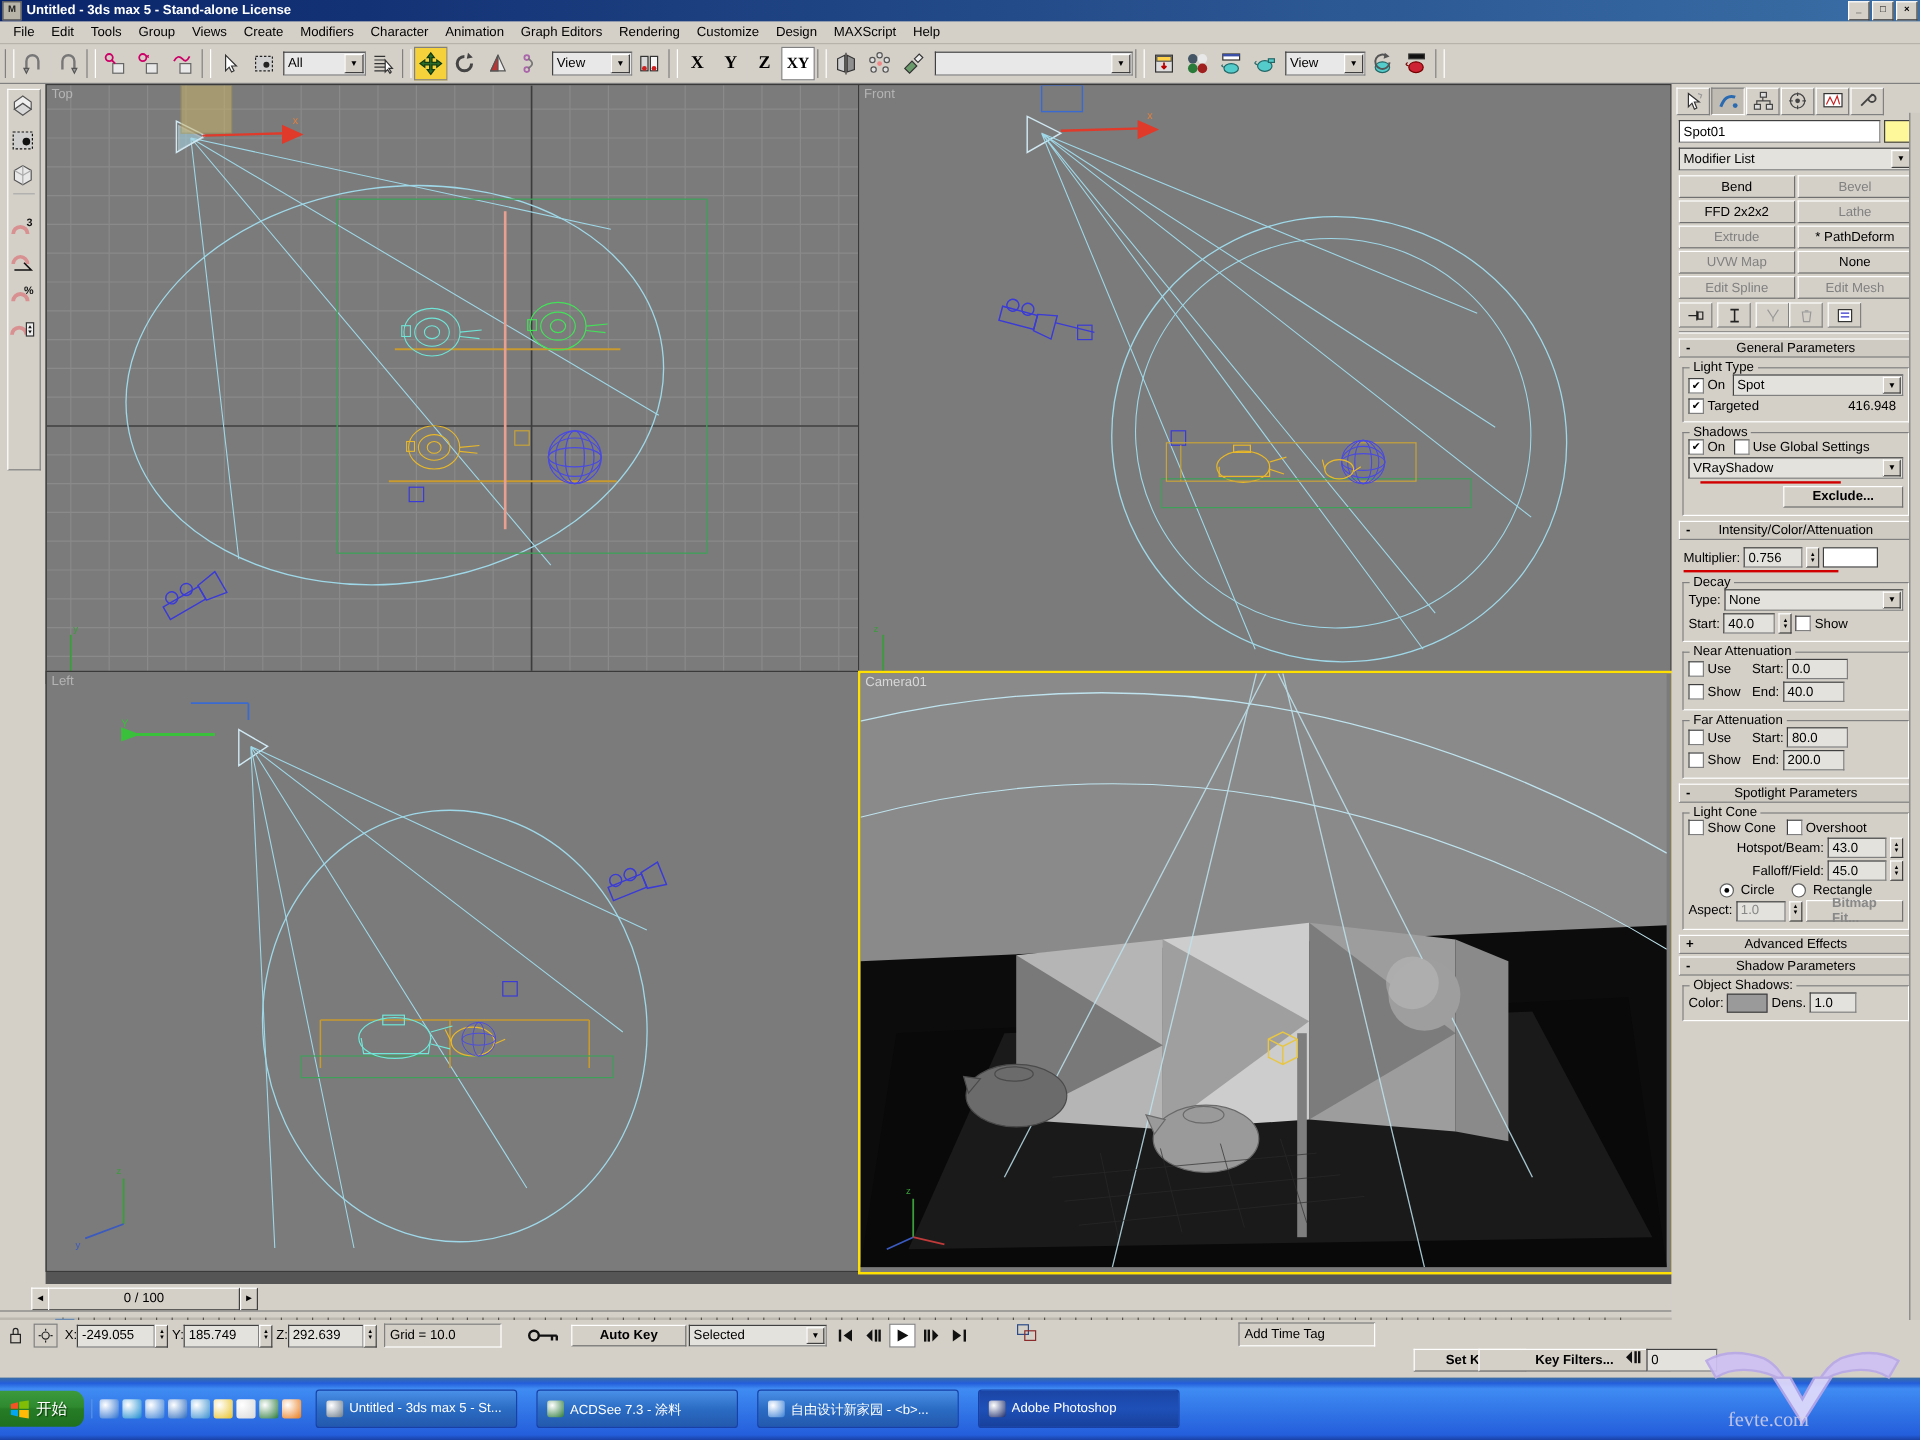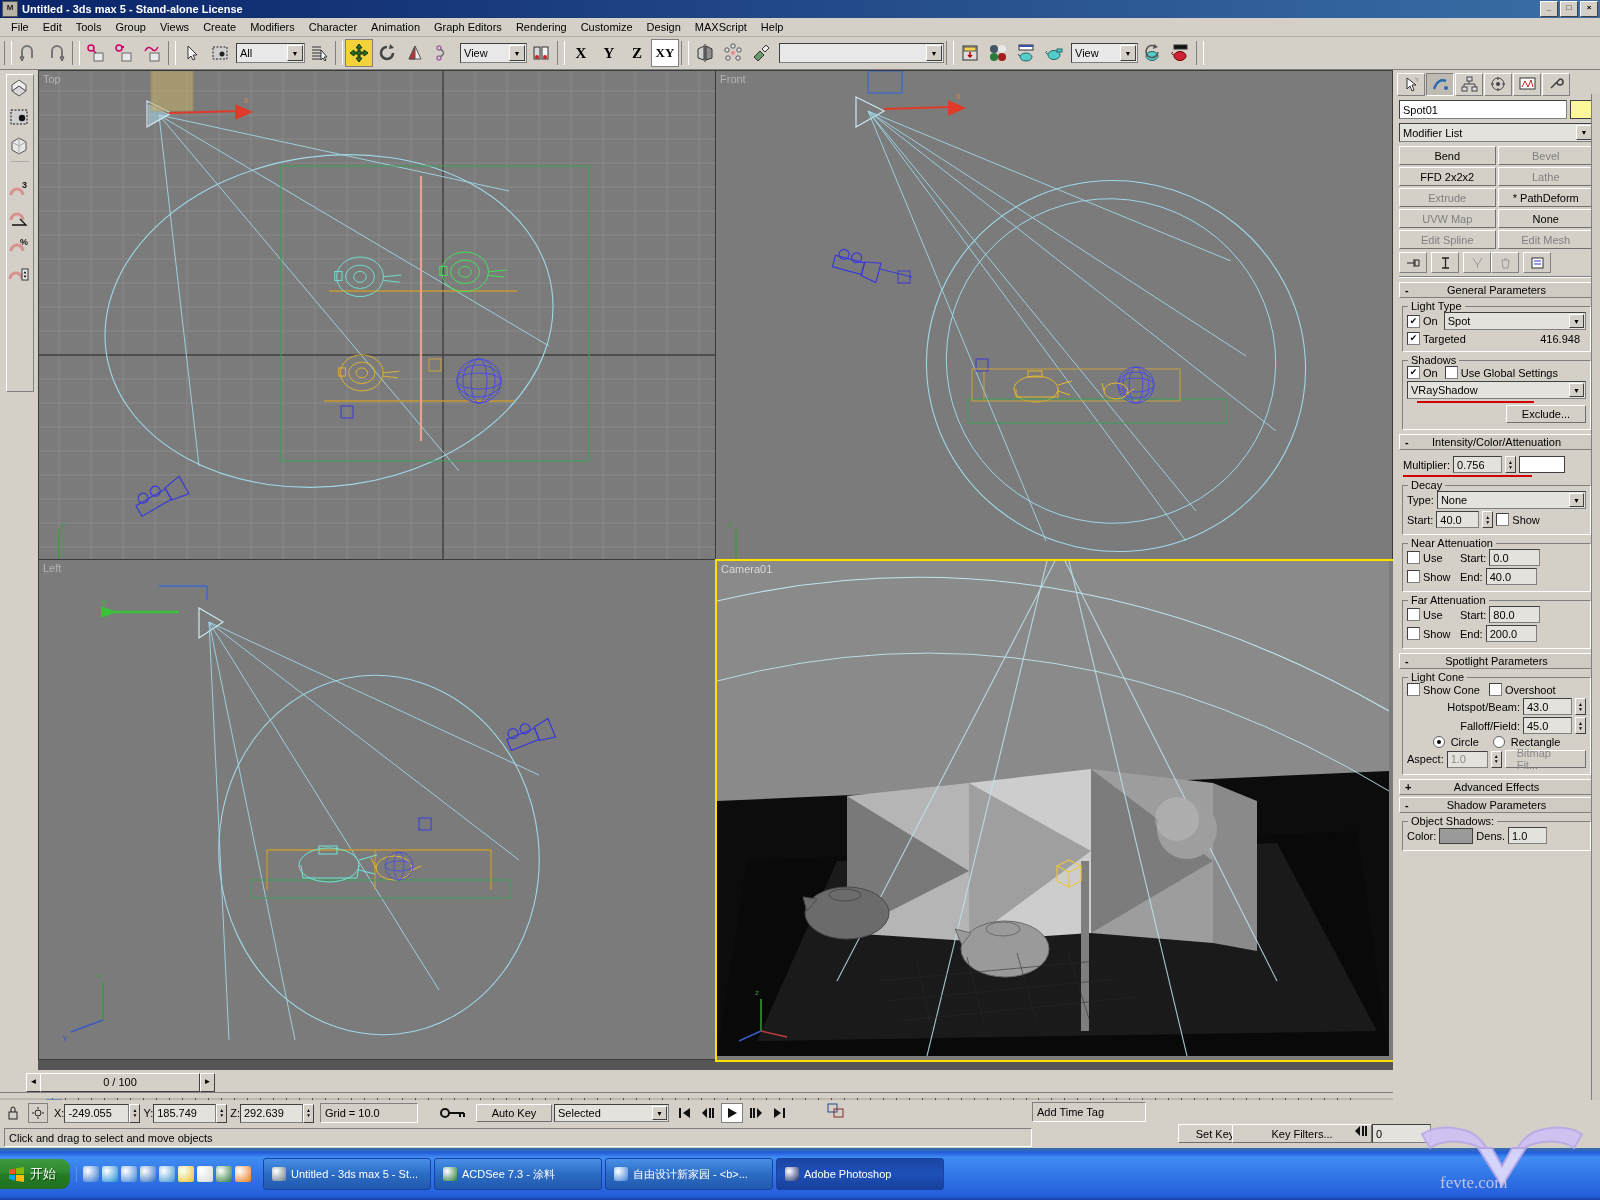--- a/index.html
+++ b/index.html
@@ -182,21 +182,21 @@
   .spin{
     height:15px;background:#e4e2dd;border:1px solid #808080;border-top-color:#404040;border-left-color:#404040;
     font-size:11px;padding-left:3px;display:flex;align-items:center;
   }
   .spinbtn{
     width:9px;height:15px;background:#d4d0c8;border:1px solid #fff;border-right-color:#404040;border-bottom-color:#404040;
     display:flex;flex-direction:column;align-items:center;justify-content:center;font-size:5px;line-height:5px;
   }
   .pbtn{
     height:16px;background:#d4d0c8;border:1px solid #fff;border-right-color:#707070;border-bottom-color:#707070;
-    font-size:11px;display:flex;align-items:center;justify-content:center;padding:0 11px;
+    font-size:11px;display:flex;align-items:center;justify-content:center;padding:0 21px;font-weight:bold;
   }
   .redline{height:2px;background:#d00000;}
   .cpscroll{position:absolute;right:0;top:24px;width:8px;height:1006px;background:#cfcbc3;border-left:1px solid #808080;}
 
   
   .statusrow{position:absolute;left:0;top:1100px;width:1600px;height:26px;background:#d4d0c8;display:flex;align-items:center;}
   .statusfield{
     height:18px;background:#d4d0c8;border:1px solid #808080;border-right-color:#fff;border-bottom-color:#fff;
     font-size:11px;display:flex;align-items:center;padding-left:4px;
   }
@@ -218,21 +218,21 @@
     display:flex;align-items:center;
   }
   .startbtn{
     height:30px;margin:0 6px 0 0;padding:0 14px 0 8px;
     background:linear-gradient(to bottom,#3c993c,#2f8a2f 45%,#267d26 50%,#1f6f1f);
     border-radius:0 9px 9px 0;color:#fff;font-weight:normal;font-size:13px;
     display:flex;align-items:center;gap:5px;text-shadow:1px 1px 1px #0a3a0a;
   }
   .quicklaunch{display:flex;align-items:center;gap:3px;padding:0 6px;border-left:1px solid #5a93e0;}
   .qlicon{width:16px;height:16px;border-radius:2px;}
-  .tasks{display:flex;align-items:center;gap:3px;padding-left:6px;}
+  .tasks{display:flex;align-items:center;gap:16px;padding-left:6px;}
   .task{
     height:30px;min-width:150px;max-width:170px;padding:0 8px;
     background:linear-gradient(to bottom,#4a90e8,#2b6cc4 50%,#2259ad);
     border:1px solid #1941a5;border-radius:3px;color:#fff;font-size:11px;
     display:flex;align-items:center;gap:5px;overflow:hidden;white-space:nowrap;
   }
   .task.sel{background:linear-gradient(to bottom,#1b45a5,#1e50b8 50%,#17409b);}
   .taskicon{width:14px;height:14px;flex:0 0 14px;}
   .tasklabel{overflow:hidden;text-overflow:ellipsis;}
 
@@ -1343,21 +1343,20 @@
     </div>
     <div style="width:22px;height:20px;margin-left:38px;">
       <svg width="18" height="16" viewBox="0 0 18 16">
           <rect x="1" y="1" width="9" height="8" fill="none" stroke="#2a4a8a"></rect>
           <rect x="7" y="6" width="9" height="8" fill="none" stroke="#8a2a2a"></rect>
         </svg>
     </div>
   </div>
 
   <div class="prompt">
-    <div class="promptfield">Click and drag to select and move objects</div>
     <div class="statusfield" style="position:absolute;left:1032px;top:-24px;width:108px;height:18px;">Add Time Tag</div>
     <div class="pbtn" style="position:absolute;left:1178px;top:-2px;width:50px;height:17px;">Set Key</div>
     <div class="pbtn" style="position:absolute;left:1232px;top:-2px;width:116px;height:17px;">Key Filters...</div>
     <div style="position:absolute;left:1354px;top:-2px;width:14px;height:16px;">
       <svg width="14" height="14" viewBox="0 0 14 14">
           <path d="M1 7 L6 2 L6 12 Z" fill="#111"></path>
           <rect x="8" y="2" width="2" height="10" fill="#111"></rect>
           <rect x="11" y="2" width="2" height="10" fill="#111"></rect>
         </svg>
     </div>

